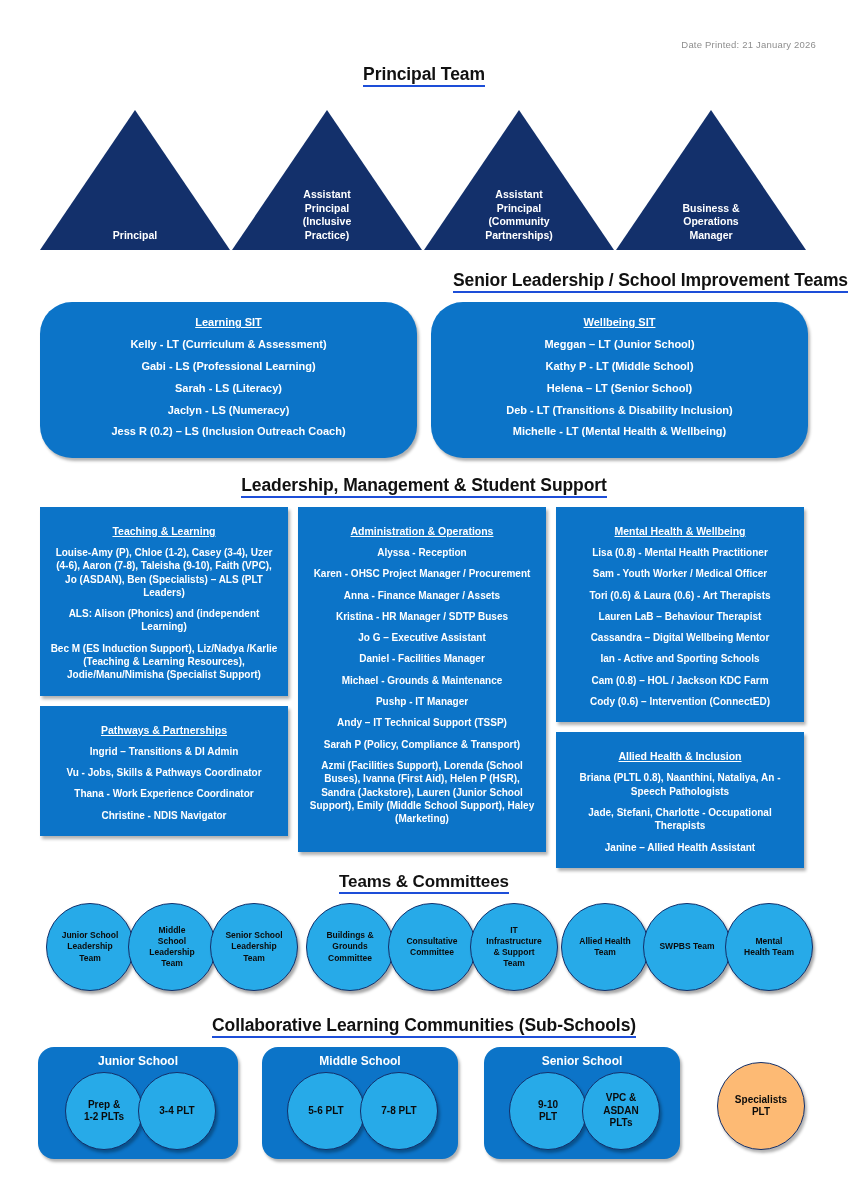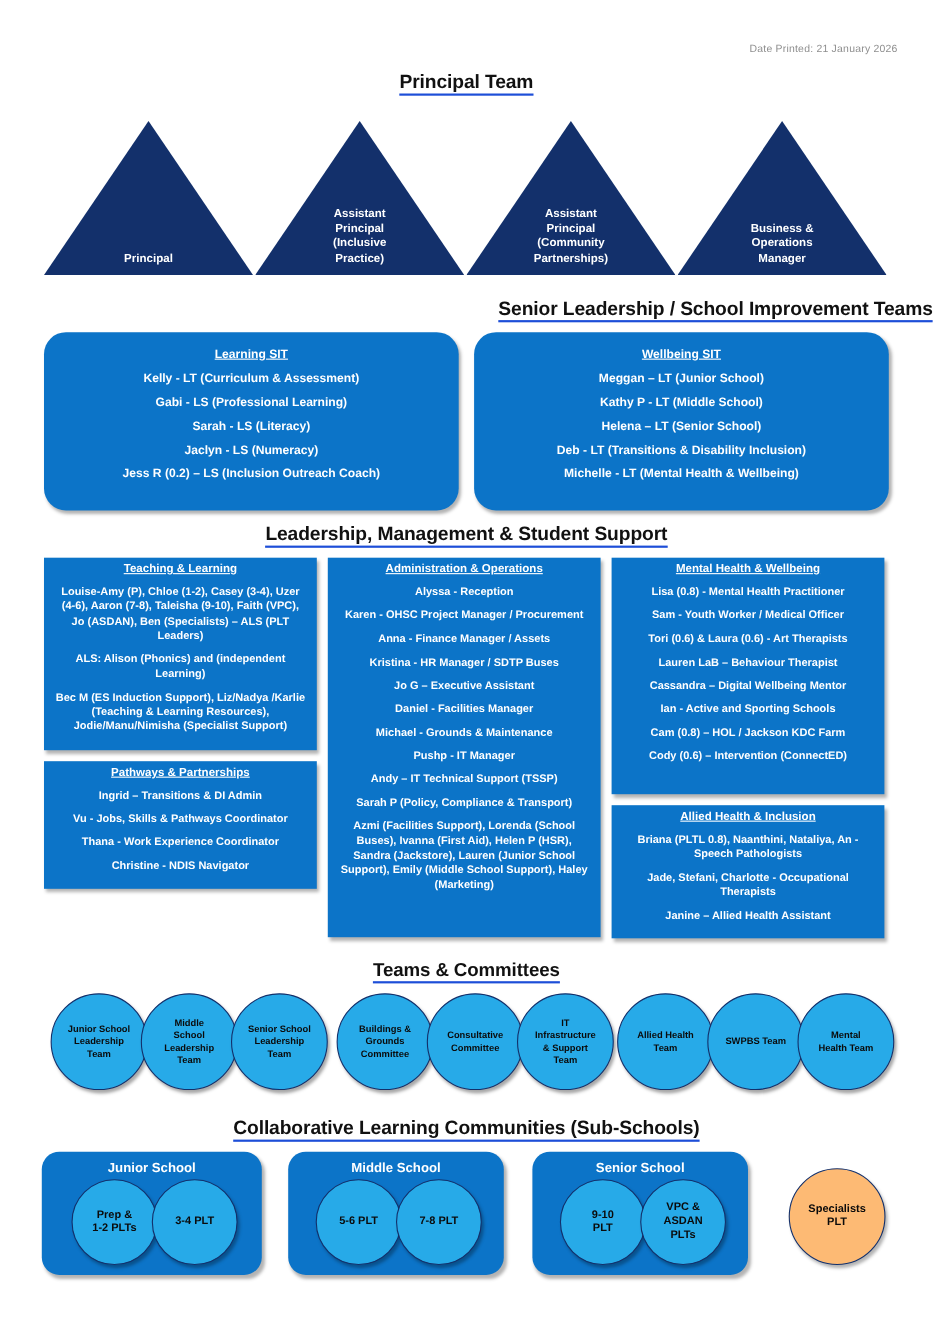--- a/index.html
+++ b/index.html
@@ -90,23 +90,23 @@
     position: absolute;
     top: 290px;
     left: 40px;
     width: 768px;
     display: flex;
     gap: 14px;
   }
   .sit-box {
     flex: 1;
     background: #0C74C8;
-    border-radius: 20px;
+    border-radius: 32px;
     box-shadow: 2px 3px 3px rgba(0,0,0,0.3);
-    padding: 14px 10px 18px 10px;
+    padding: 14px 10px 12px 10px;
     box-sizing: border-box;
     text-align: center;
     min-height: 154px;
   }
   .sit-title {
     color: #ffffff;
     font-size: 11px;
     font-weight: bold;
     text-decoration: underline;
     margin-bottom: 9px;
@@ -129,21 +129,21 @@
     gap: 10px;
     align-items: flex-start;
   }
   .lmss-col { display: flex; flex-direction: column; gap: 10px; }
   .lmss-col.c0 { width: 248px; }
   .lmss-col.c1 { width: 248px; }
   .lmss-col.c2 { width: 248px; }
   .card {
     background: #0C74C8;
     box-shadow: 2px 3px 3px rgba(0,0,0,0.3);
-    padding: 4px 9px 12px 9px;
+    padding: 18px 9px 12px 9px;
     box-sizing: border-box;
     text-align: center;
   }
   .card-title {
     color: #ffffff;
     font-size: 10.5px;
     font-weight: bold;
     text-decoration: underline;
     margin-bottom: 9px;
   }

